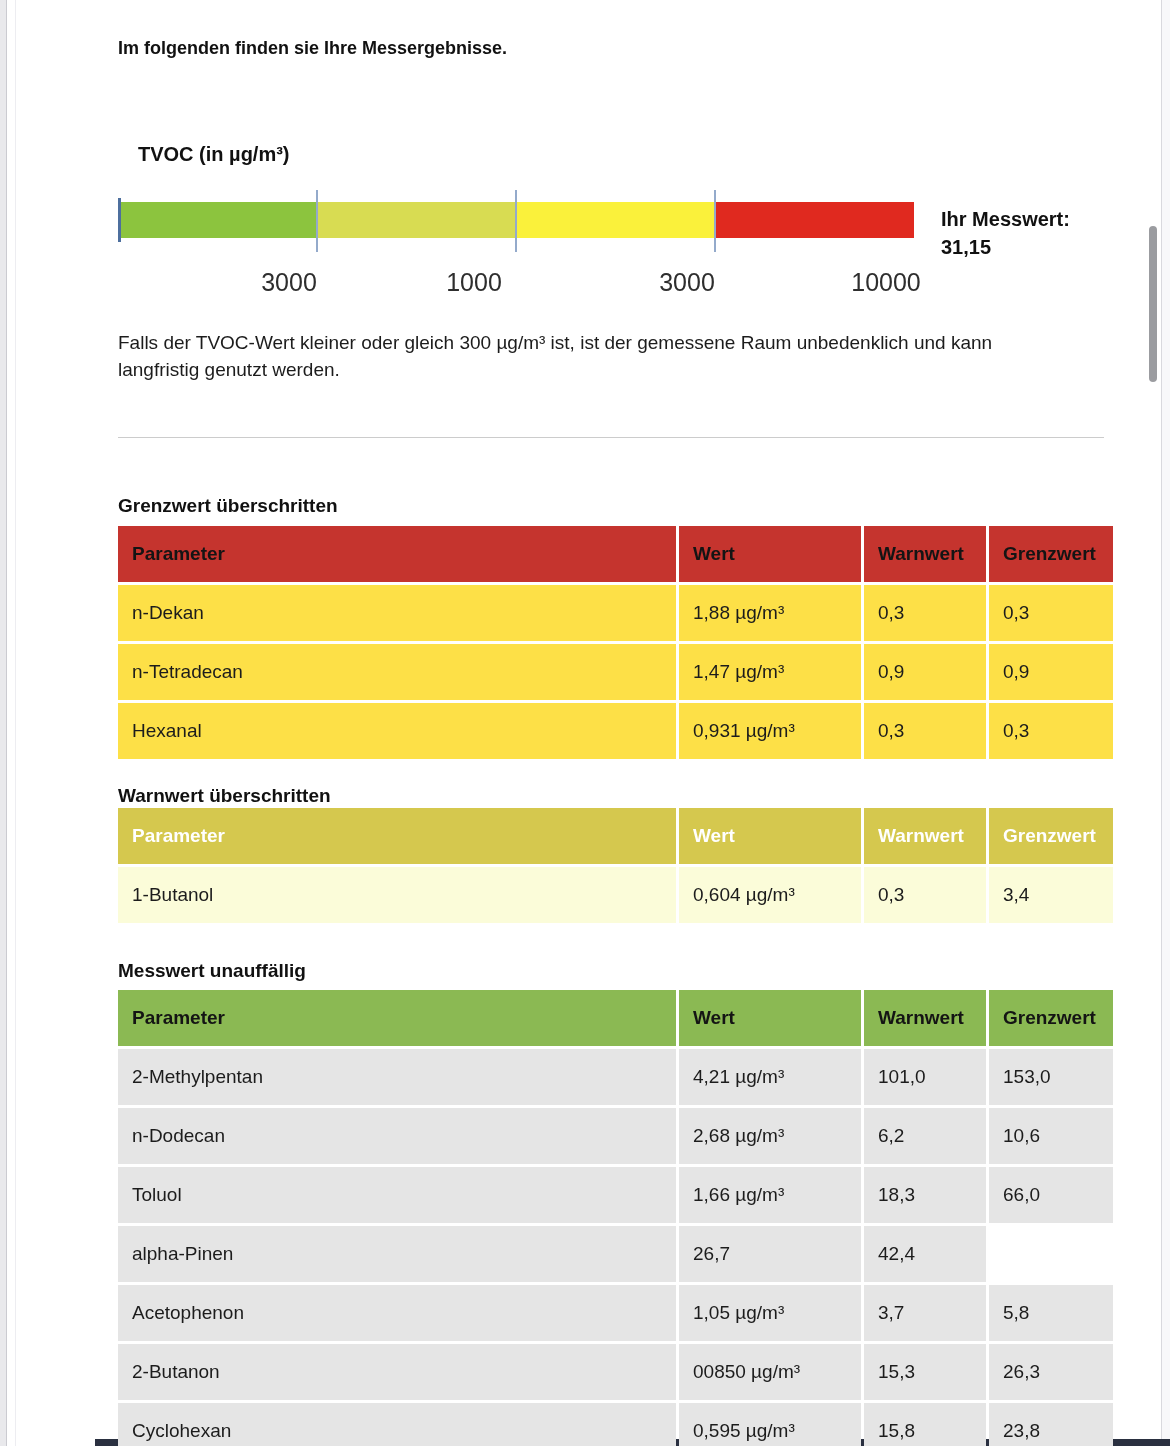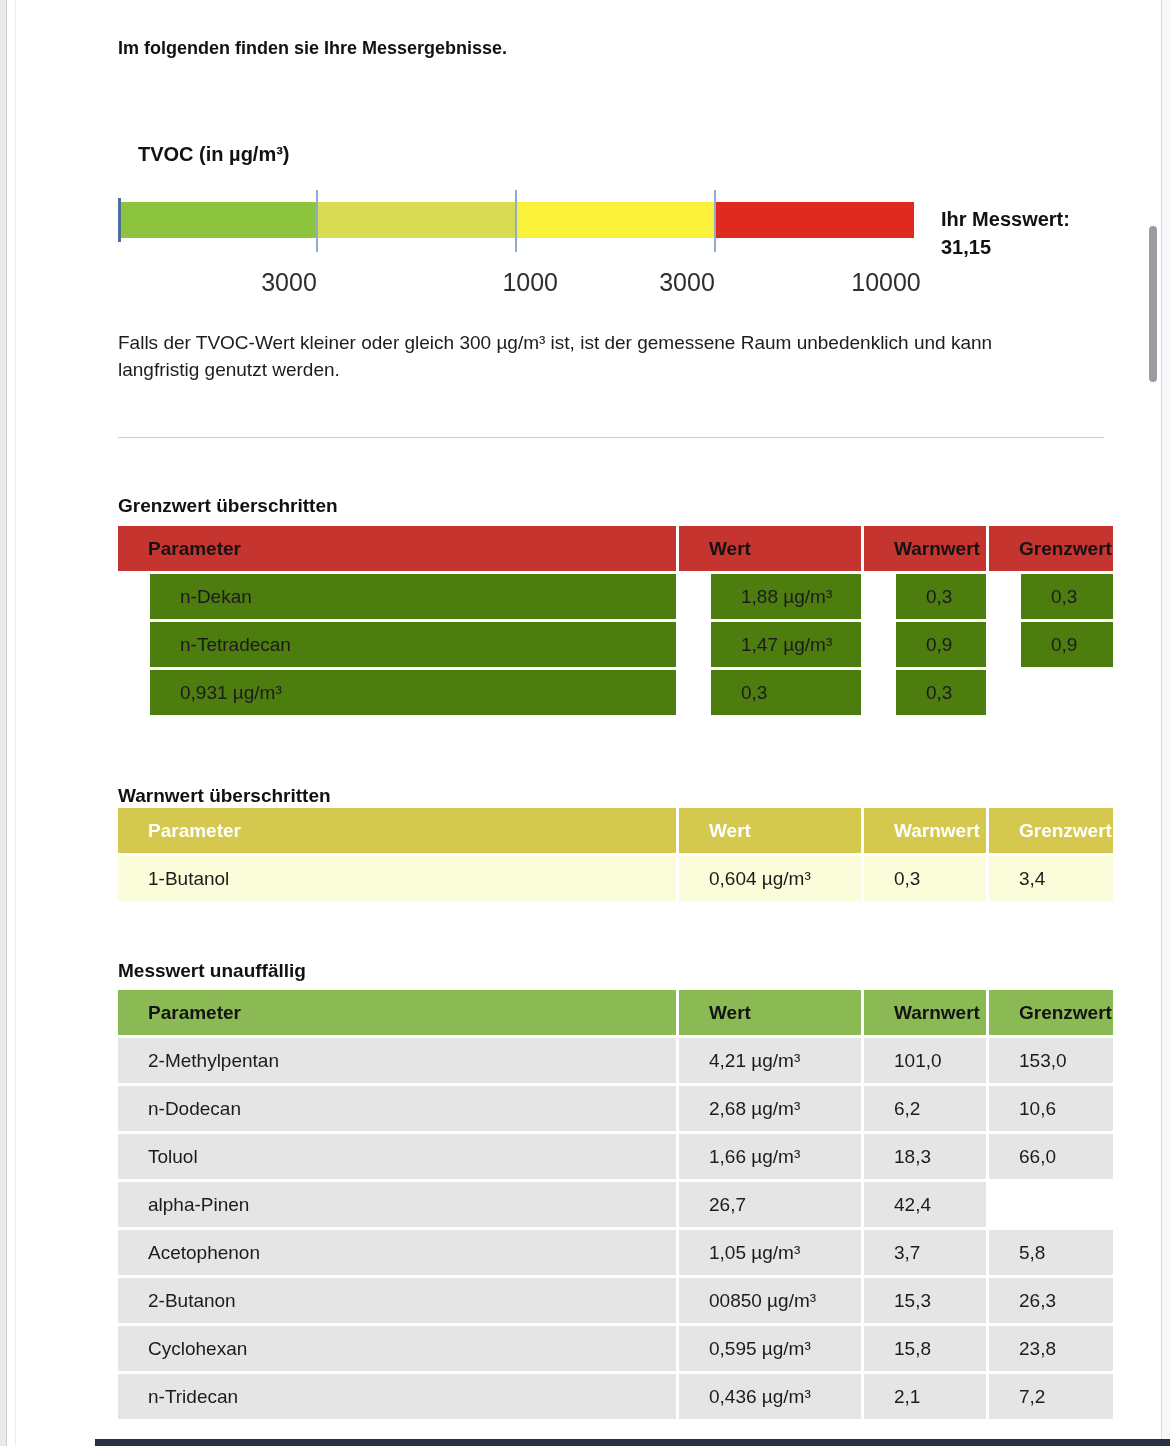--- a/index.html
+++ b/index.html
@@ -29,24 +29,24 @@
   .messwert{left:941px;top:205px;font-size:20px;font-weight:bold;color:#111;line-height:28px;}
 
   .note{left:118px;top:329px;width:918px;font-size:19px;line-height:27px;color:#1c1c1c;}
   .divider{left:118px;top:437px;width:986px;height:1px;background:#cccccc;}
 
   .section-heading{font-size:19px;font-weight:bold;color:#111;}
 
   
   .vtable{left:118px;width:986px;}
   .t-head,.t-row{display:grid;grid-template-columns:558px 182px 122px 124px;column-gap:3px;margin-bottom:3px;}
-  .cell{height:45px;display:flex;align-items:center;padding-left:30px;box-sizing:border-box;font-size:19px;}
+  .cell{height:56px;display:flex;align-items:center;padding-left:14px;box-sizing:border-box;font-size:19px;}
   .cell.h{font-weight:bold;}
   .theme-red  .cell.h{background:#c5342e;color:#141414;}
-  .theme-red  .cell.b{background:#4d7c0f;margin-left:32px;}
+  .theme-red  .cell.b{background:#fde047;}
   .theme-yellow .cell.h{background:#d5c84e;color:#ffffff;}
   .theme-yellow .cell.b{background:#fbfcd9;}
   .theme-green .cell.h{background:#8bb953;color:#141414;}
   .theme-green .cell.b{background:#e5e5e5;}
 </style>
 </head>
 <body>
 
 <div class="left-gutter"></div>
 <div class="left-faint-line"></div>
@@ -62,21 +62,21 @@
 <div class="abs gauge-bar" id="gauge-bar">
     <div class="gauge-seg" style="width: 199px; background: rgb(140, 196, 62);"></div>
     <div class="gauge-seg" style="width: 199px; background: rgb(216, 220, 82);"></div>
     <div class="gauge-seg" style="width: 199px; background: rgb(250, 241, 59);"></div>
     <div class="gauge-seg" style="width: 199px; background: rgb(224, 41, 31);"></div>
   </div>
 <div id="gauge-extras">
     <div class="tick" style="left: 316px; background: rgb(148, 170, 203);"></div>
     <div class="gauge-label" style="left: 219px;">3000</div>
     <div class="tick" style="left: 515px; background: rgb(148, 170, 203);"></div>
-    <div class="gauge-label" style="left: 418px; text-align: right;">1000</div>
+    <div class="gauge-label" style="left: 404px;">1000</div>
     <div class="tick" style="left: 714px; background: rgb(148, 170, 203);"></div>
     <div class="gauge-label" style="left: 617px;">3000</div>
     <div class="gauge-label" style="left: 816px;">10000</div>
     <div class="marker" style="background: rgb(77, 111, 158);"></div>
   </div>
 
 <div class="abs messwert">
   <div>Ihr Messwert:</div>
   <div>31,15</div>
 </div>
@@ -99,20 +99,21 @@
         <div class="cell b c2">0,3</div>
         <div class="cell b c3">0,3</div>
       </div>
       <div class="t-row">
         <div class="cell b c0">n-Tetradecan</div>
         <div class="cell b c1">1,47 µg/m³</div>
         <div class="cell b c2">0,9</div>
         <div class="cell b c3">0,9</div>
       </div>
       <div class="t-row">
+        <div class="cell b c0">Hexanal</div>
         <div class="cell b c1">0,931 µg/m³</div>
         <div class="cell b c2">0,3</div>
         <div class="cell b c3">0,3</div>
       </div>
     </div>
 </div>
 
 <div class="abs section-heading" style="left:118px;top:777px;margin-top:8px;">Warnwert überschritten</div>
 <div class="abs vtable theme-yellow" style="top:808px;">
   <div class="t-head">

